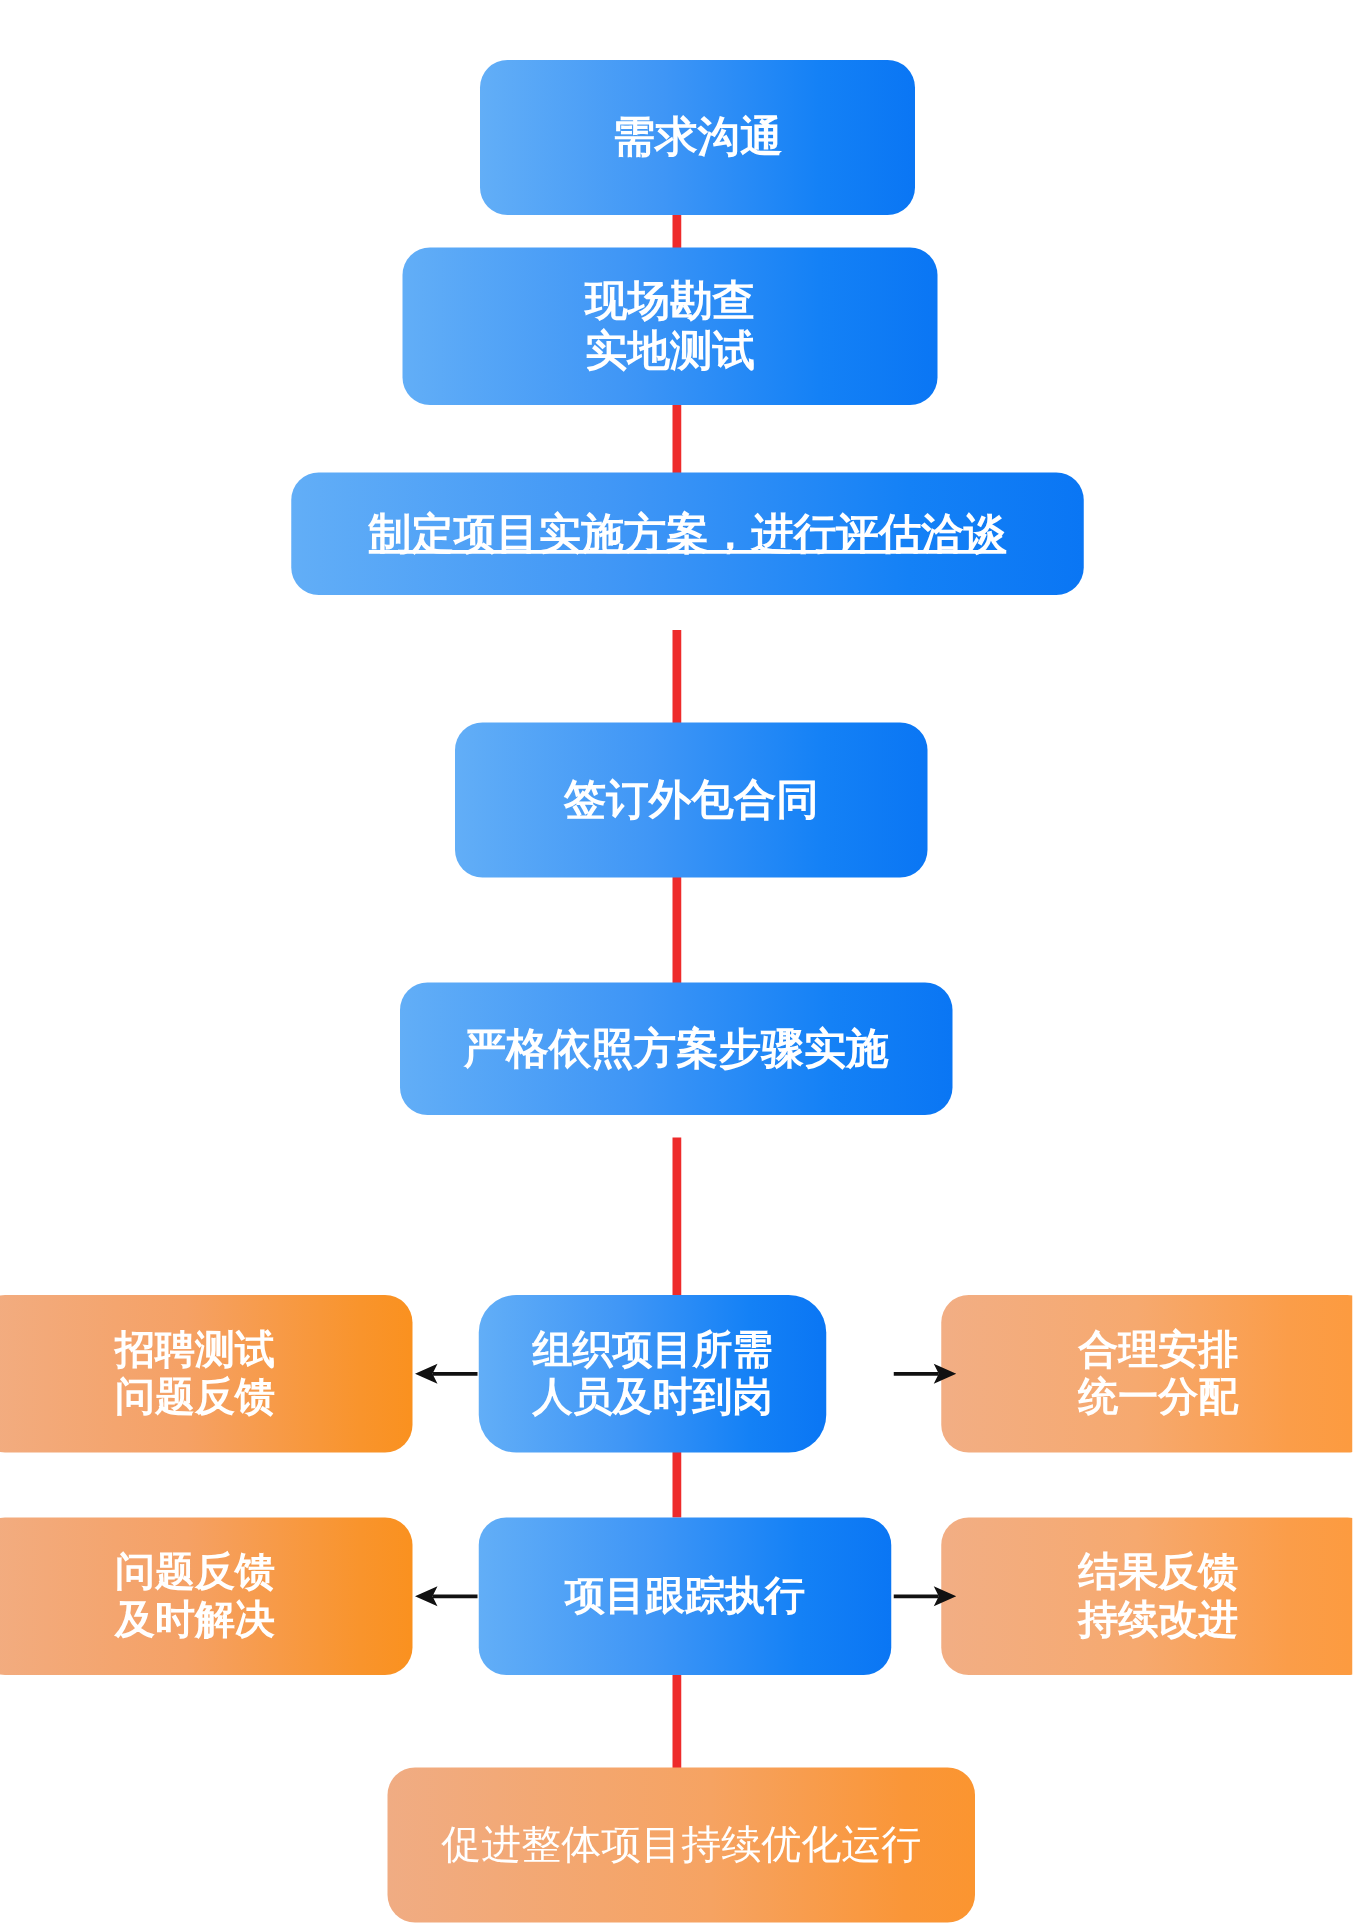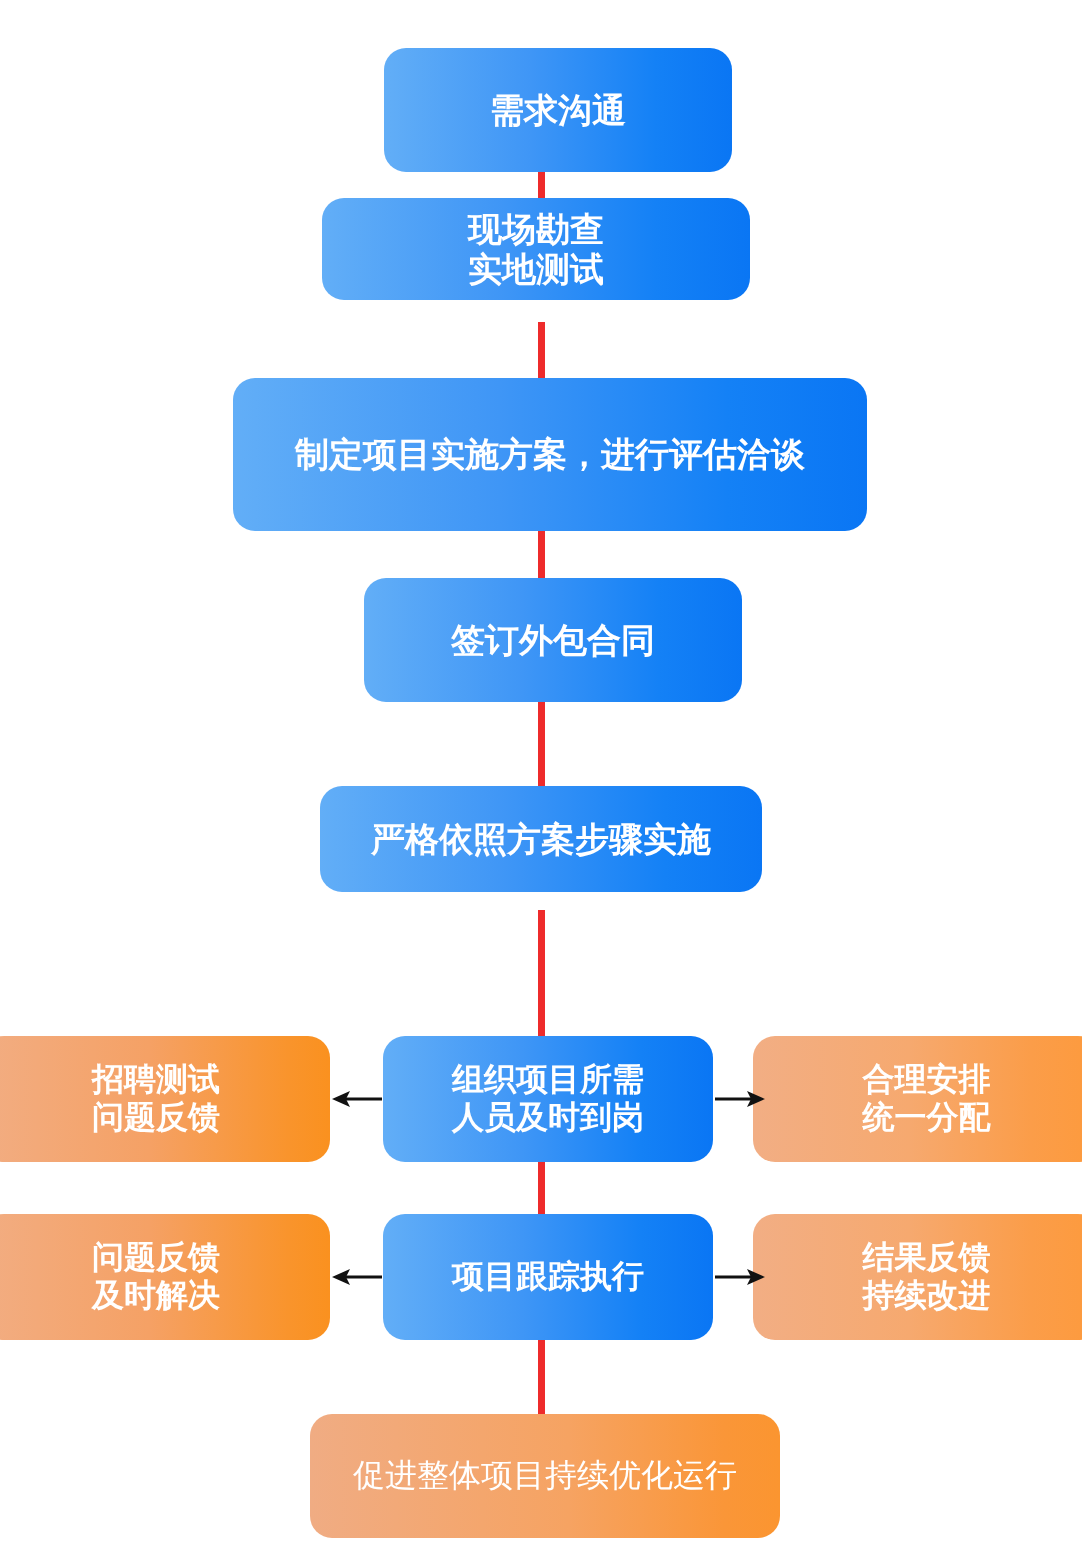--- a/index.html
+++ b/index.html
@@ -85,38 +85,38 @@
   <div class="spine" style="top:504px;  height:76px;"></div>
   <div class="spine" style="top:700px;  height:88px;"></div>
   <div class="spine" style="top:910px;  height:128px;"></div>
   <div class="spine" style="top:1158px; height:56px;"></div>
   <div class="spine" style="top:1338px; height:80px;"></div>
 
   <div class="node blue" style="left:384px; top:4px; width:348px; height:124px; font-size:34px;margin-top:44px;">
     <span class="node-text">需求沟通</span>
   </div>
 
-  <div class="node blue" style="left:322px; top:198px; width:428px; height:102px; font-size:34px;">
+  <div class="node blue" style="left:322px; top:198px; width:428px; height:126px; font-size:34px;">
     <span class="node-text">现场勘查
 实地测试</span>
   </div>
 
-  <div class="node blue" style="left:233px; top:378px; width:634px; height:153px; font-size:34px;">
+  <div class="node blue" style="left:233px; top:378px; width:634px; height:98px; font-size:34px;text-decoration:underline;">
     <span class="node-text">制定项目实施方案，进行评估洽谈</span>
   </div>
 
   <div class="node blue" style="left:364px; top:578px; width:378px; height:124px; font-size:34px;">
     <span class="node-text">签订外包合同</span>
   </div>
 
   <div class="node blue" style="left:320px; top:786px; width:442px; height:106px; font-size:34px;">
     <span class="node-text">严格依照方案步骤实施</span>
   </div>
 
-  <div class="node blue" style="left:383px; top:1036px; width:330px; height:126px; font-size:32px;">
+  <div class="node blue" style="left:383px; top:1036px; width:278px; height:126px; font-size:32px;border-radius:30px;">
     <span class="node-text">组织项目所需
 人员及时到岗</span>
   </div>
 
   <div class="node blue" style="left:383px; top:1214px; width:330px; height:126px; font-size:32px;">
     <span class="node-text">项目跟踪执行</span>
   </div>
 
   <div class="node orange-final" style="left:310px; top:1414px; width:470px; height:124px; font-size:32px;">
     <span class="node-text">促进整体项目持续优化运行</span>

